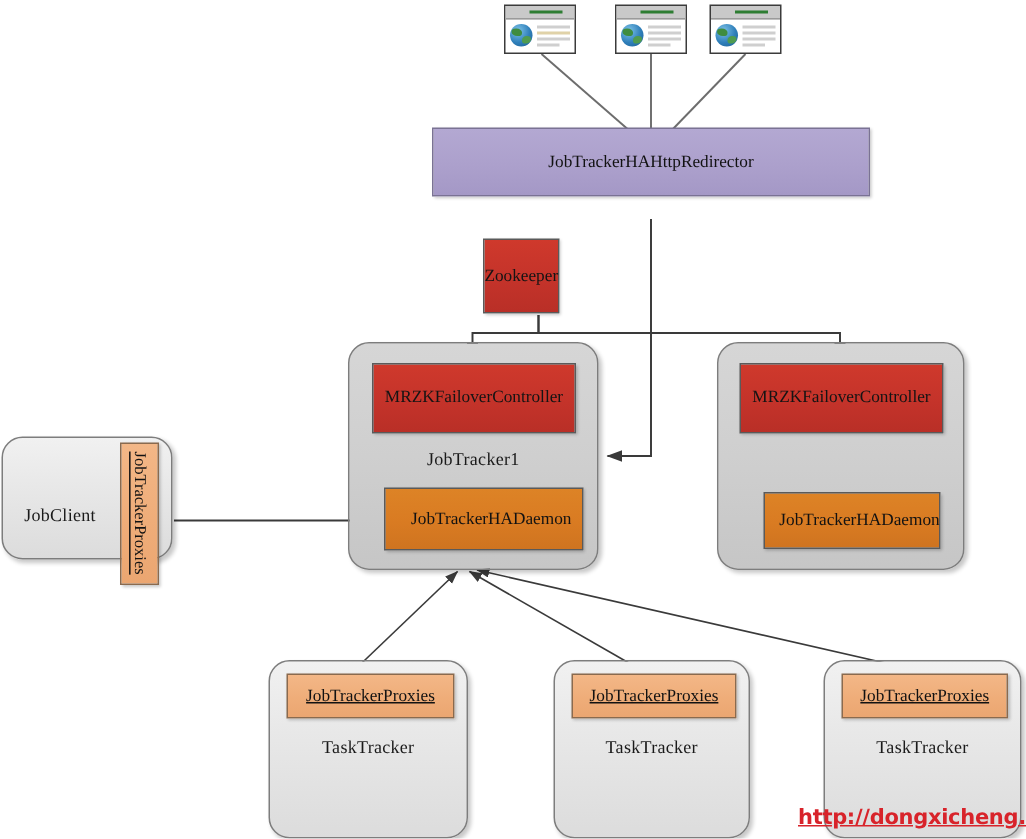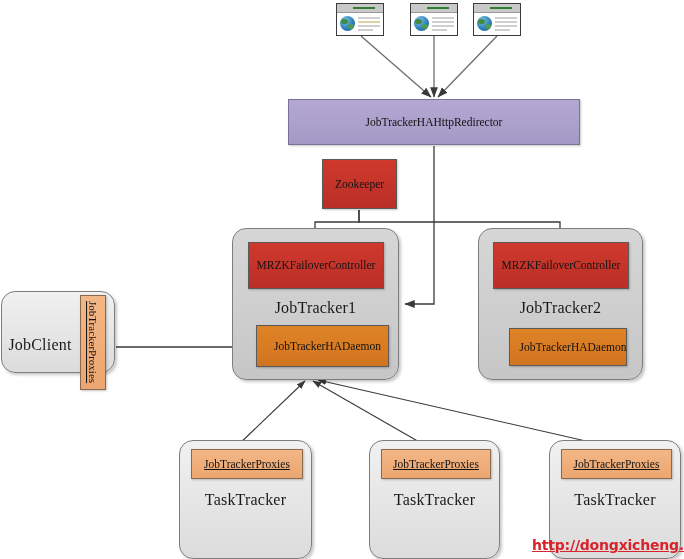--- a/index.html
+++ b/index.html
@@ -107,21 +107,21 @@
     box-sizing: border-box;
   }
   .container-box.dark {
     background: linear-gradient(180deg, #d6d6d6 0%, #cfcfcf 50%, #c6c6c6 100%);
     text-decoration: underline;
   }
   .container-label {
     position: absolute;
     left: 0; right: 0;
     text-align: center;
-    font-size: 16px;
+    font-size: 12px;
     color: #1a1a1a;
     letter-spacing: 0.2px;
   }
 
   
   .chip {
     position: absolute;
     box-sizing: border-box;
     display: flex;
     align-items: center;
@@ -227,43 +227,42 @@
       <div class="globe"></div>
       <div class="lines">
         <i></i>
           <i></i>
           <i></i>
           <i class="short"></i>
       </div>
     </div>
   </div>
 
-  <div class="chip purple" style="left:288px; top:99px; width:292px; height:46px;">
+  <div class="chip purple" style="left:288px; top:85px; width:292px; height:46px;">
     <span>JobTrackerHAHttpRedirector</span>
   </div>
 
-  <div class="chip red" style="left:322px; top:159px; width:75px; height:50px;">
+  <div class="chip red" style="left:322px; top:159px; width:51px; height:50px;">
     <span>Zookeeper</span>
   </div>
 
   <div class="container-box dark" style="left:232px; top:228px; width:167px; height:152px;">
     <div class="chip red" style="left:15px; top:13px; width:136px; height:47px;">
       <span>MRZKFailoverController</span>
     </div>
     <div class="container-label" style="top:70px;">JobTracker1</div>
     <div class="chip orange" style="left:23px; top:96px; width:133px; height:42px;">
       <span>JobTrackerHADaemon</span>
     </div>
   </div>
 
   <div class="container-box dark" style="left:478px; top:228px; width:165px; height:152px;">
     <div class="chip red" style="left:14px; top:13px; width:136px; height:47px;">
       <span>MRZKFailoverController</span>
     </div>
-    <div class="container-label" style="top:70px;">JobTracker2</div>
     <div class="chip orange" style="left:30px; top:99px; width:118px; height:38px;">
       <span>JobTrackerHADaemon</span>
     </div>
   </div>
 
   <div class="container-box" style="left:1px; top:291px; width:114px; height:82px;">
     <div class="container-label" style="top:44px; left:0; right:36px;">JobClient</div>
     <div class="chip orange-light vertical" style="left:78px; top:3px; width:26px; height:95px; font-size:11px;">
       <span>JobTrackerProxies</span>
     </div>

